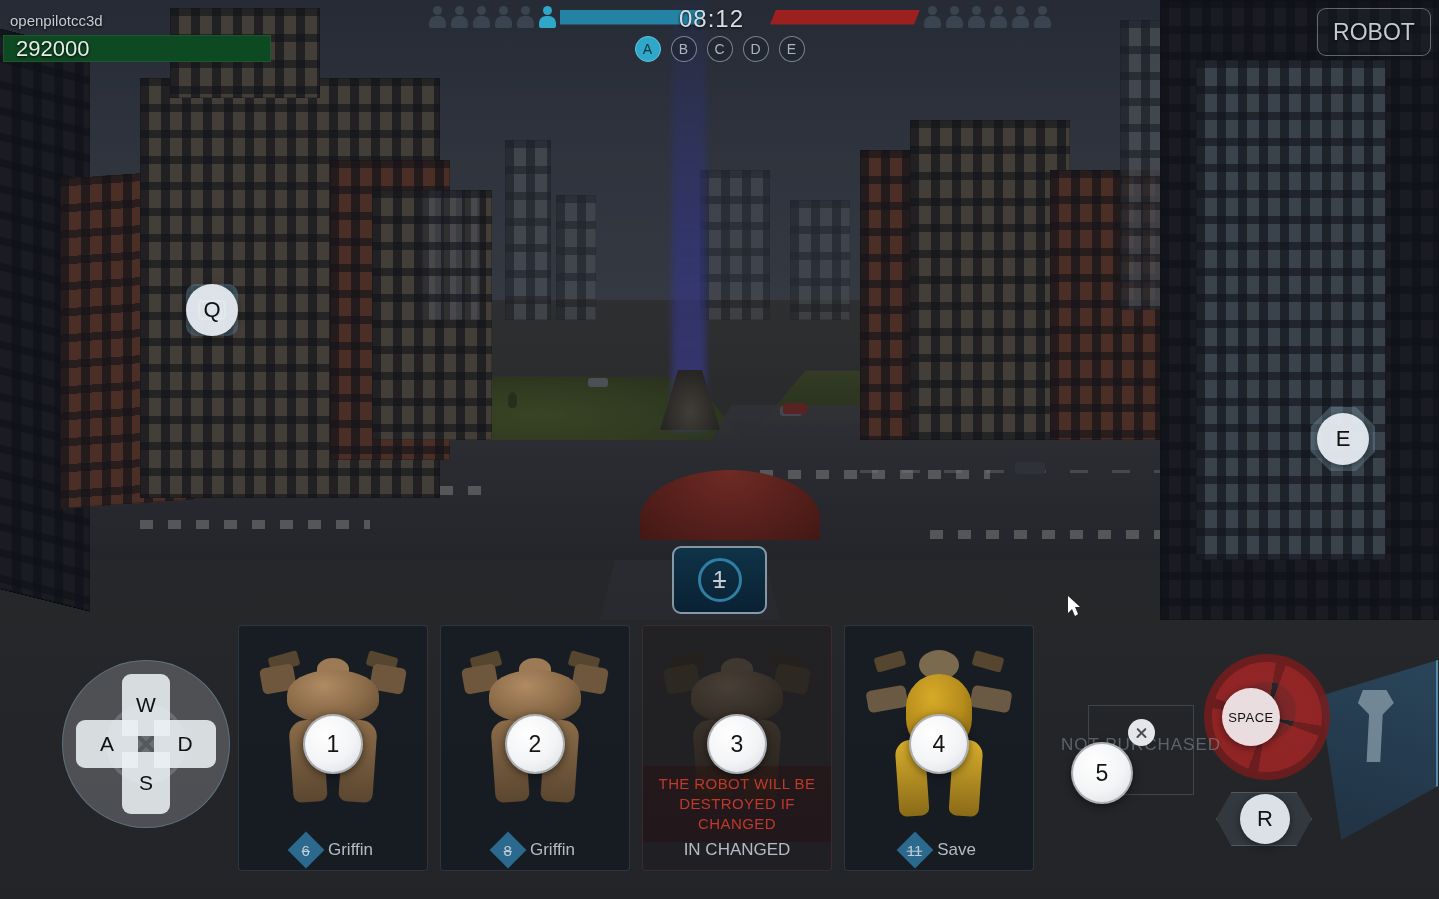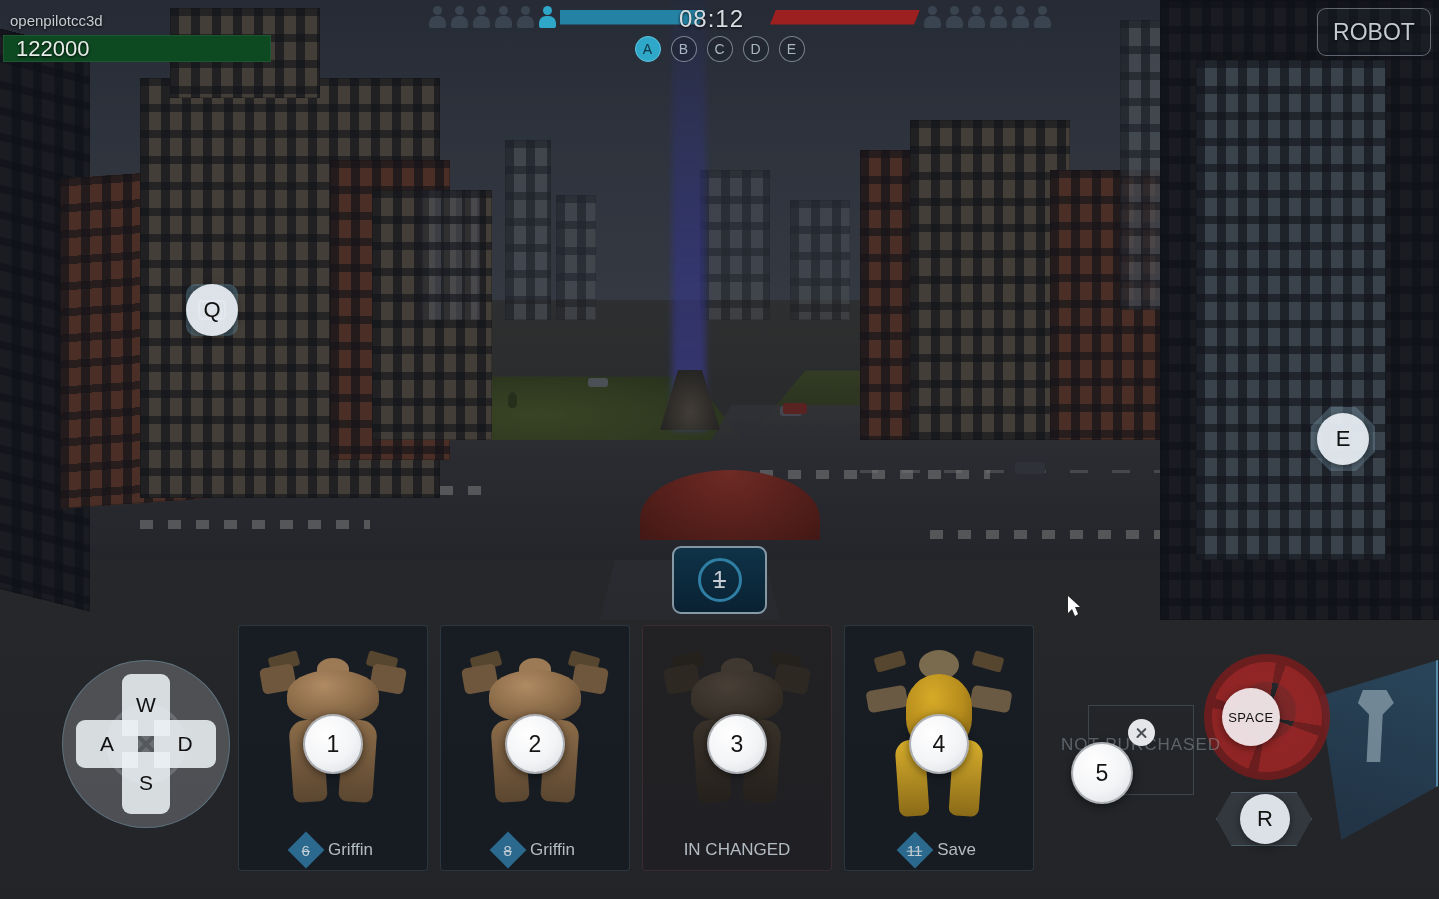--- a/index.html
+++ b/index.html
@@ -439,21 +439,21 @@
         <div class="beacon own">A</div>
         <div class="beacon">B</div>
         <div class="beacon">C</div>
         <div class="beacon">D</div>
         <div class="beacon">E</div>
       </div>
   </div>
 
   <div class="pname">openpilotcc3d</div>
   <div class="hpbar">
-    <span>122000</span>
+    <span>292000</span>
   </div>
   <div class="menu-btn">ROBOT</div>
 
   <div class="q-wrap">
     <div class="q-bg"></div>
     <div class="q-cam"></div>
     <div class="keycap q-key">Q</div>
   </div>
 
   <div class="e-wrap">
@@ -529,20 +529,21 @@
         <div class="mech dark">
           <span class="gunL"></span>
           <span class="gunR"></span>
           <span class="armL"></span>
           <span class="armR"></span>
           <span class="hd"></span>
           <span class="torso"></span>
           <span class="legL"></span>
           <span class="legR"></span>
         </div>
+        <div class="warn">THE ROBOT WILL BE DESTROYED IF CHANGED</div>
         <div class="marker">3</div>
         <div class="card-foot">
           <span>IN CHANGED</span>
         </div>
       </div>
       <div class="card">
         <div class="mech fujin">
           <span class="gunL"></span>
           <span class="gunR"></span>
           <span class="armL"></span>

